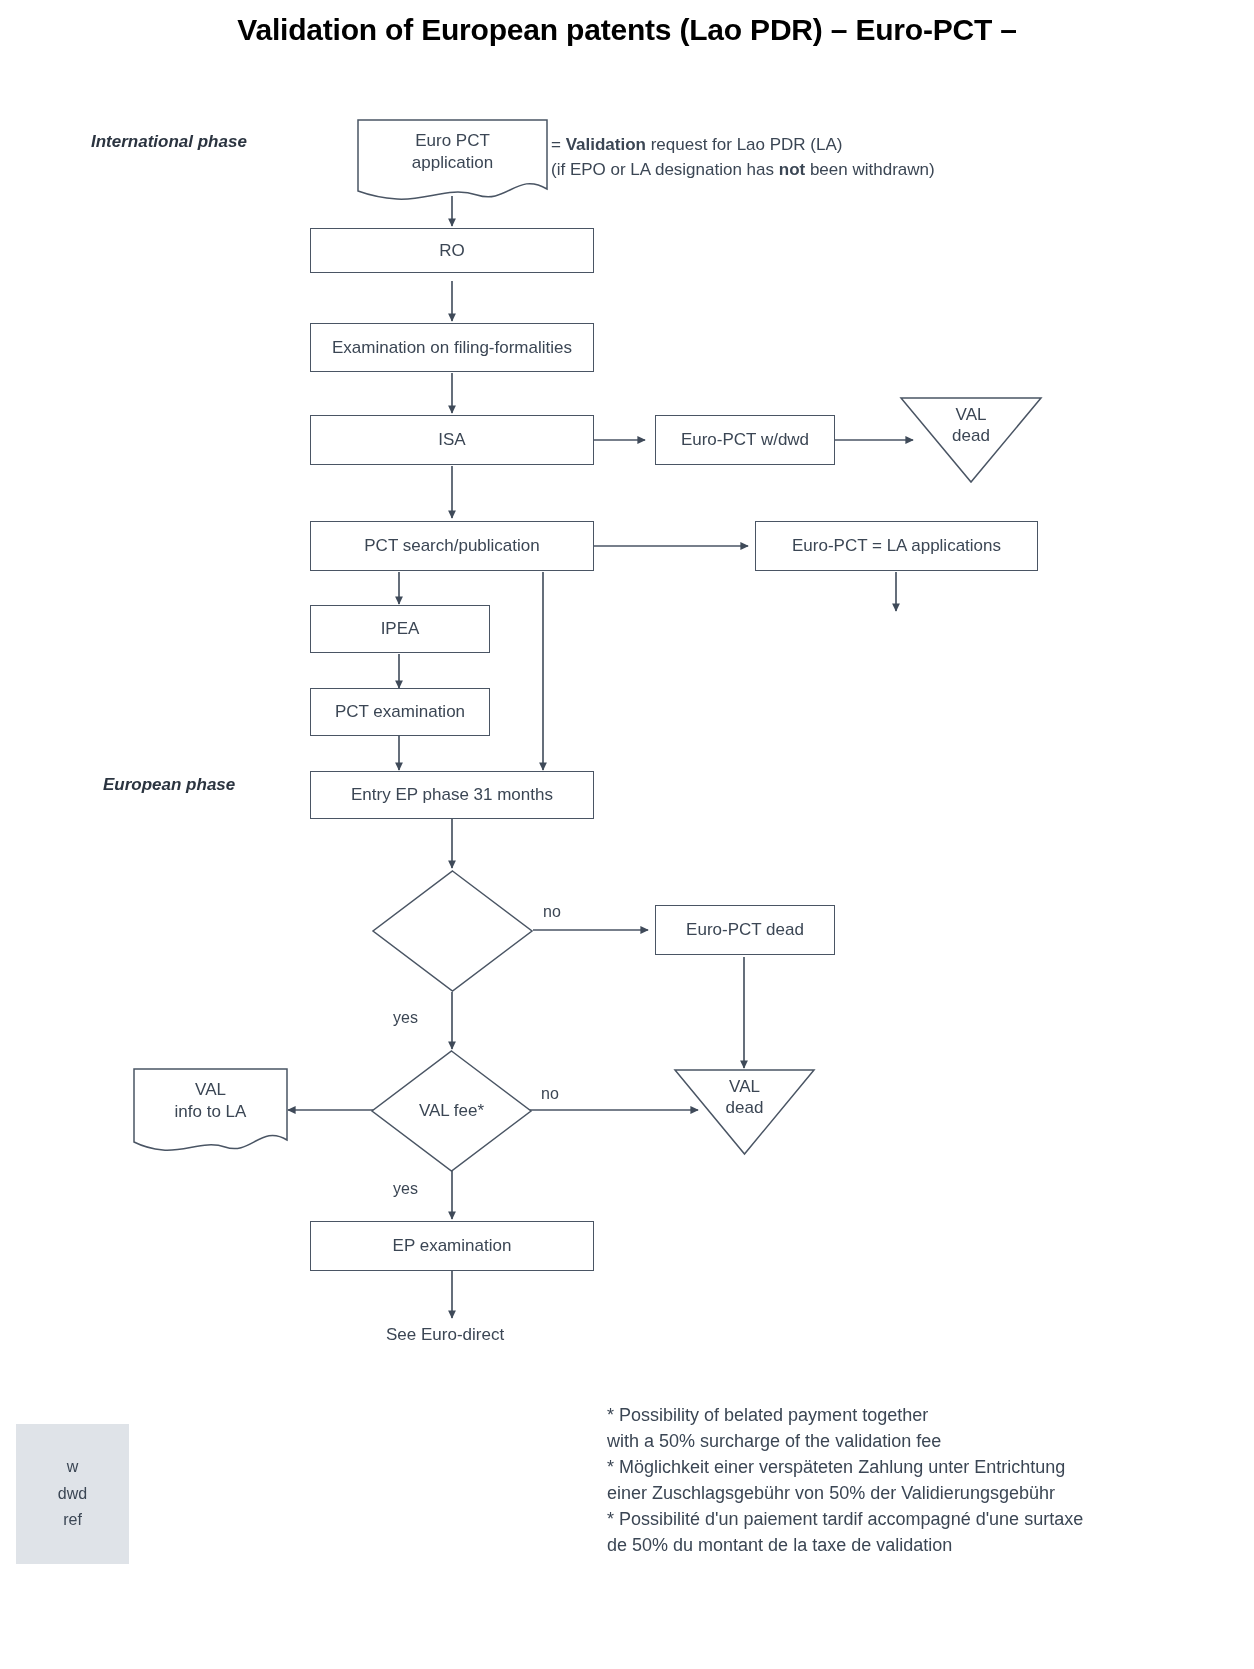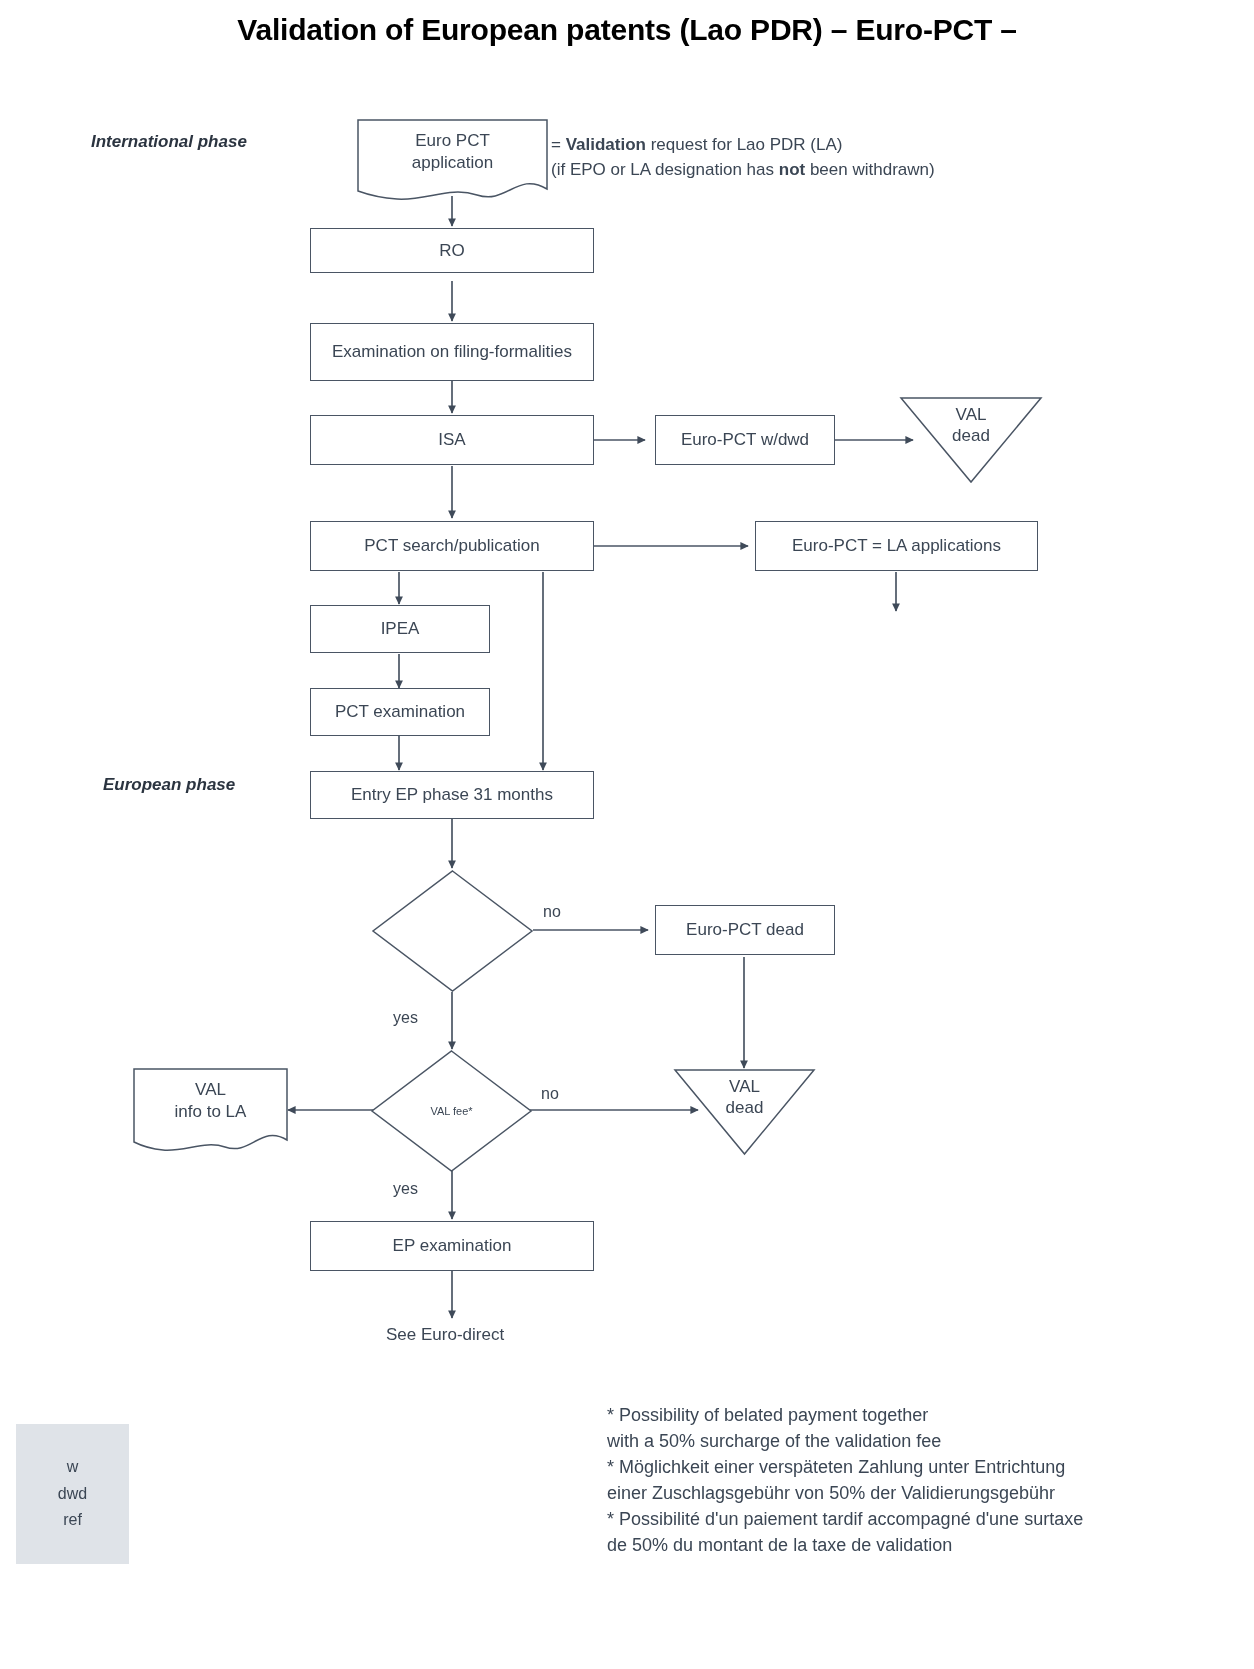--- a/index.html
+++ b/index.html
@@ -51,21 +51,21 @@
     font-size:17px;color:#3b4654;line-height:1.3;
     pointer-events:none;
   }
 
   
   .diamond{position:absolute;}
   .diamond svg{display:block;}
   .diamond .dia-text{
     position:absolute;left:0;top:0;width:100%;height:100%;
     display:flex;align-items:center;justify-content:center;
-    font-size:11px;color:#3b4654;
+    font-size:17px;color:#3b4654;
     pointer-events:none;
   }
 
   
   .tri{position:absolute;}
   .tri svg{display:block;}
   .tri .tri-text{
     position:absolute;left:0;top:0;width:100%;
     text-align:center;font-size:17px;color:#3b4654;line-height:1.25;
     pointer-events:none;
@@ -192,21 +192,21 @@
       <path d="M1,1 L190,1 L190,70 C160,52 150,86 120,76 C92,67 70,82 40,80 C25,79 12,76 1,72 Z" fill="#ffffff" stroke="#4a5564" stroke-width="1.5"></path>
     </svg>
     <div class="doc-text" style="top:11px;">
       <div>Euro PCT</div>
       <div>application</div>
     </div>
   </div>
 
   <div class="node" style="left:310px;top:228px;width:284px;height:45px;">RO</div>
 
-  <div class="node" style="left:310px;top:323px;width:284px;height:58px;">Examination on filing-formalities</div>
+  <div class="node" style="left:310px;top:323px;width:284px;height:49px;">Examination on filing-formalities</div>
 
   <div class="node" style="left:310px;top:415px;width:284px;height:50px;">ISA</div>
 
   <div class="node" style="left:655px;top:415px;width:180px;height:50px;">Euro-PCT w/dwd</div>
 
   <div class="tri" style="left:899px;top:396px;width:144px;height:88px;">
     <svg width="144" height="88" viewBox="0 0 144 88">
       <path d="M2,2 L142,2 L72,86 Z" fill="#ffffff" stroke="#4a5564" stroke-width="1.5"></path>
     </svg>
     <div class="tri-text" style="top:8px;">

